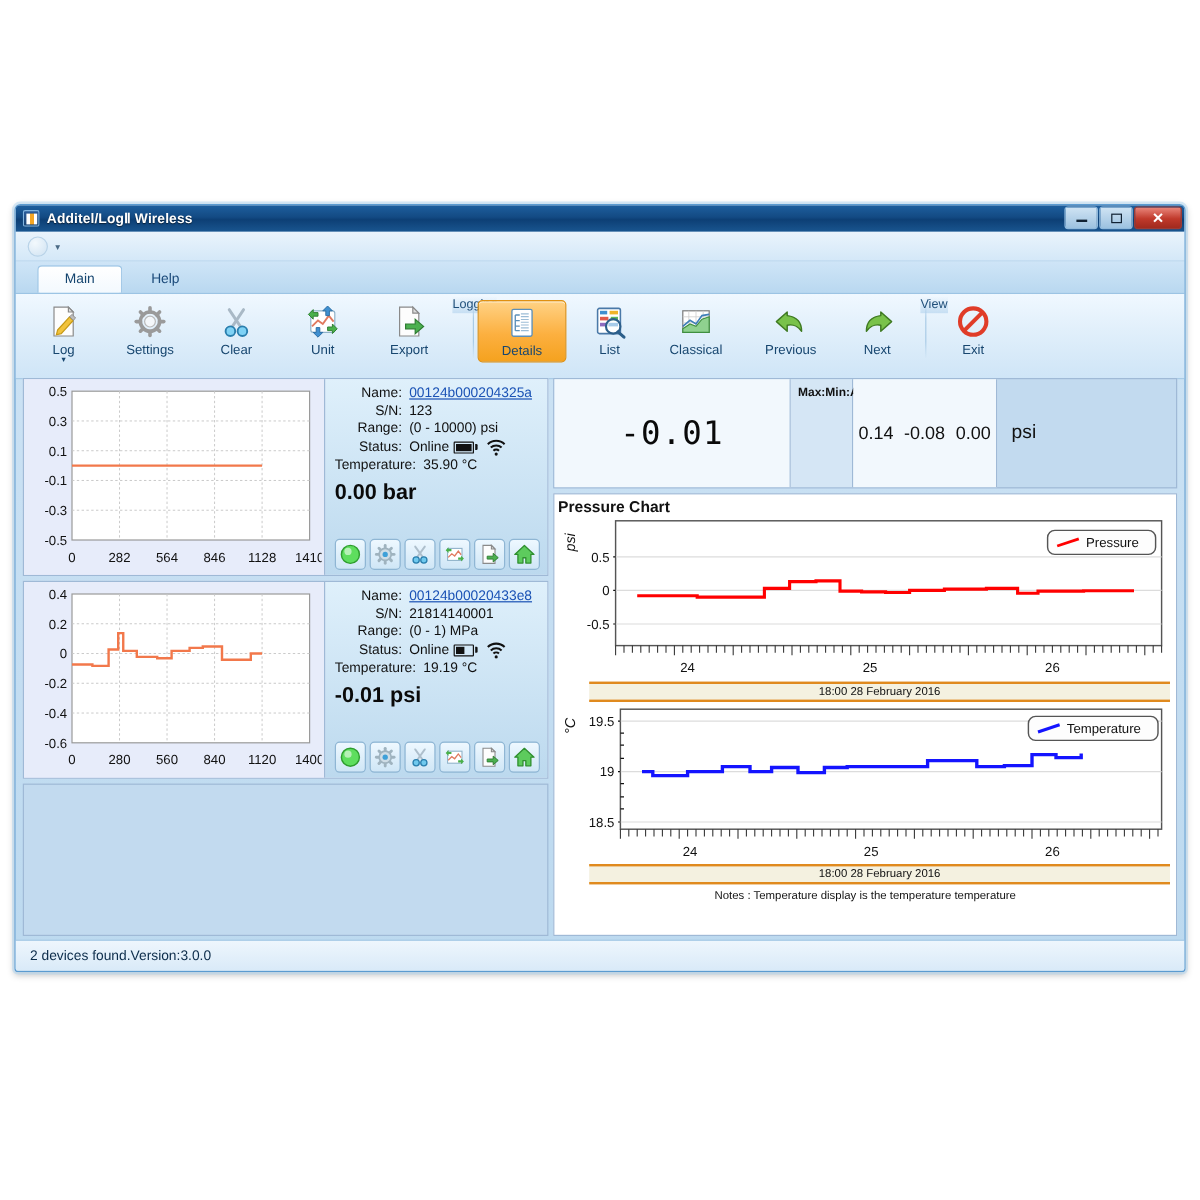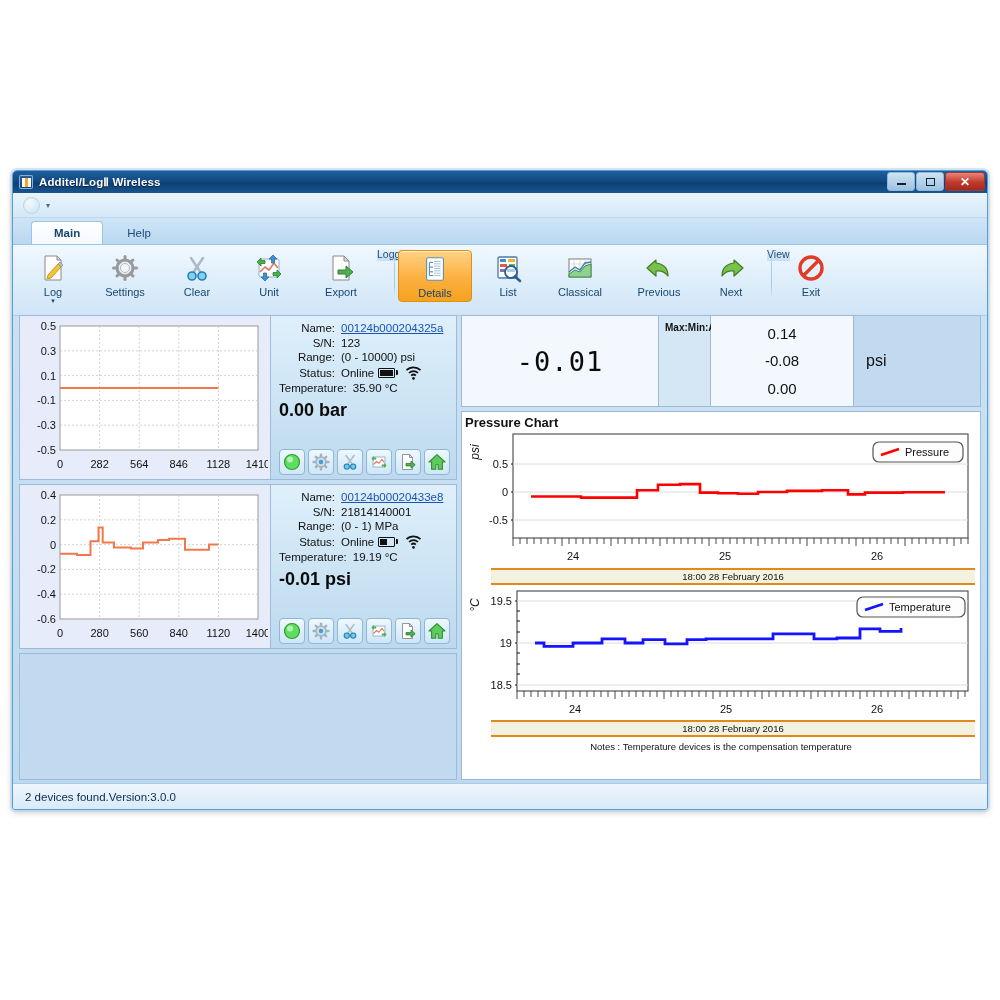--- a/index.html
+++ b/index.html
@@ -58,21 +58,21 @@
     height:26px;background:linear-gradient(180deg,#cfe5f7,#b9d8f0);
     display:flex;align-items:flex-end;padding-left:18px;gap:2px;
     border-bottom:1px solid #9cc4e4;
   }
   .tab{
     height:22px;padding:0 22px;display:flex;align-items:center;justify-content:center;
     font-size:11.5px;color:#1b4a7a;border-radius:4px 4px 0 0;
   }
   .tab.active{
     background:linear-gradient(180deg,#ffffff,#f3f9fe);
-    border:1px solid #9cc4e4;border-bottom:none;color:#15456f;font-weight:bold;
+    border:1px solid #9cc4e4;border-bottom:none;color:#15456f;
   }
 
   
   #ribbon{
     height:68px;position:relative;
     background:linear-gradient(180deg,#f0f8ff 0%,#e2f0fb 40%,#cfe5f7 100%);
     border-bottom:1px solid #a8cbe6;
     display:flex;align-items:stretch;padding:2px 0 0 4px;
   }
   .rgroup{display:flex;flex-direction:row;position:relative;}
@@ -136,22 +136,22 @@
     height:92px;border:1px solid #9fb9d6;background:#c2daef;box-sizing:border-box;display:flex;
   }
   #lcd{
     width:196px;background:#f2f8fd;border-right:1px solid #9fb9d6;
     display:flex;align-items:center;justify-content:center;
   }
   #lcd .seg{font-family:"DejaVu Sans Mono",monospace;font-size:27px;color:#0a0a0a;letter-spacing:1px;}
   #stats{width:52px;background:#d5e6f5;border-right:1px solid #9fb9d6;
     display:flex;flex-direction:row;justify-content:space-around;padding:6px 0 6px 6px;box-sizing:border-box;}
   #stats div{font-size:10px;color:#111;font-weight:bold;}
-  #statvals{width:143px;background:#f2f8fd;border-right:1px solid #9fb9d6;
-    display:flex;flex-direction:column;justify-content:space-around;align-items:center;padding:4px 0;box-sizing:border-box;}
+  #statvals{width:120px;background:#f2f8fd;border-right:1px solid #9fb9d6;
+    display:flex;flex-direction:row;justify-content:space-around;align-items:center;padding:4px 0;box-sizing:border-box;}
   #statvals div{font-size:15px;color:#111;}
   #unitcell{flex:1;display:flex;align-items:center;padding-left:12px;font-size:16px;color:#111;}
 
   
   #charts{
     flex:1;margin-top:4px;border:1px solid #9fb9d6;background:#ffffff;box-sizing:border-box;
     display:flex;flex-direction:column;padding:2px 3px 0 3px;
   }
   .chart-title{text-align:left;font-size:13px;font-weight:bold;color:#111;padding:1px 0 0 0;}
   .chart-box{position:relative;}
@@ -874,21 +874,21 @@
             <polyline fill="none" stroke="#1414ff" stroke-width="2.8" stroke-linejoin="miter" points="70,56 79,56 79,59.4 108,59.4 108,56 137,56 137,51.8 160,51.8 160,56 178,56 178,52.6 200,52.6 200,56.8 222,56.8 222,52.6 241,52.6 241,51.8 308,51.8 308,46.8 349,46.8 349,51.8 372,51.8 372,51 395,51 395,41.8 415,41.8 415,44.3 436,44.3 436,41"></polyline>
             <g>
               <rect x="392" y="10" width="108" height="20" rx="6" fill="#fdfdfd" stroke="#555" stroke-width="1.2"></rect>
               <line x1="400" y1="23" x2="418" y2="17" stroke="#1414ff" stroke-width="2.6"></line>
               <text x="424" y="24" font-size="11" fill="#111">Temperature</text>
             </g>
           </svg>
         </div>
         <div class="timebar">18:00 28 February 2016</div>
 
-        <div id="notes">Notes : Temperature devices is the compensation temperature</div>
+        <div id="notes">Notes : Temperature display is the temperature temperature</div>
       </div>
     </div>
   </div>
 
   <div id="statusbar">
     <span>2  devices found.</span>
     <span>Version:3.0.0</span>
   </div>
 
 </div>

